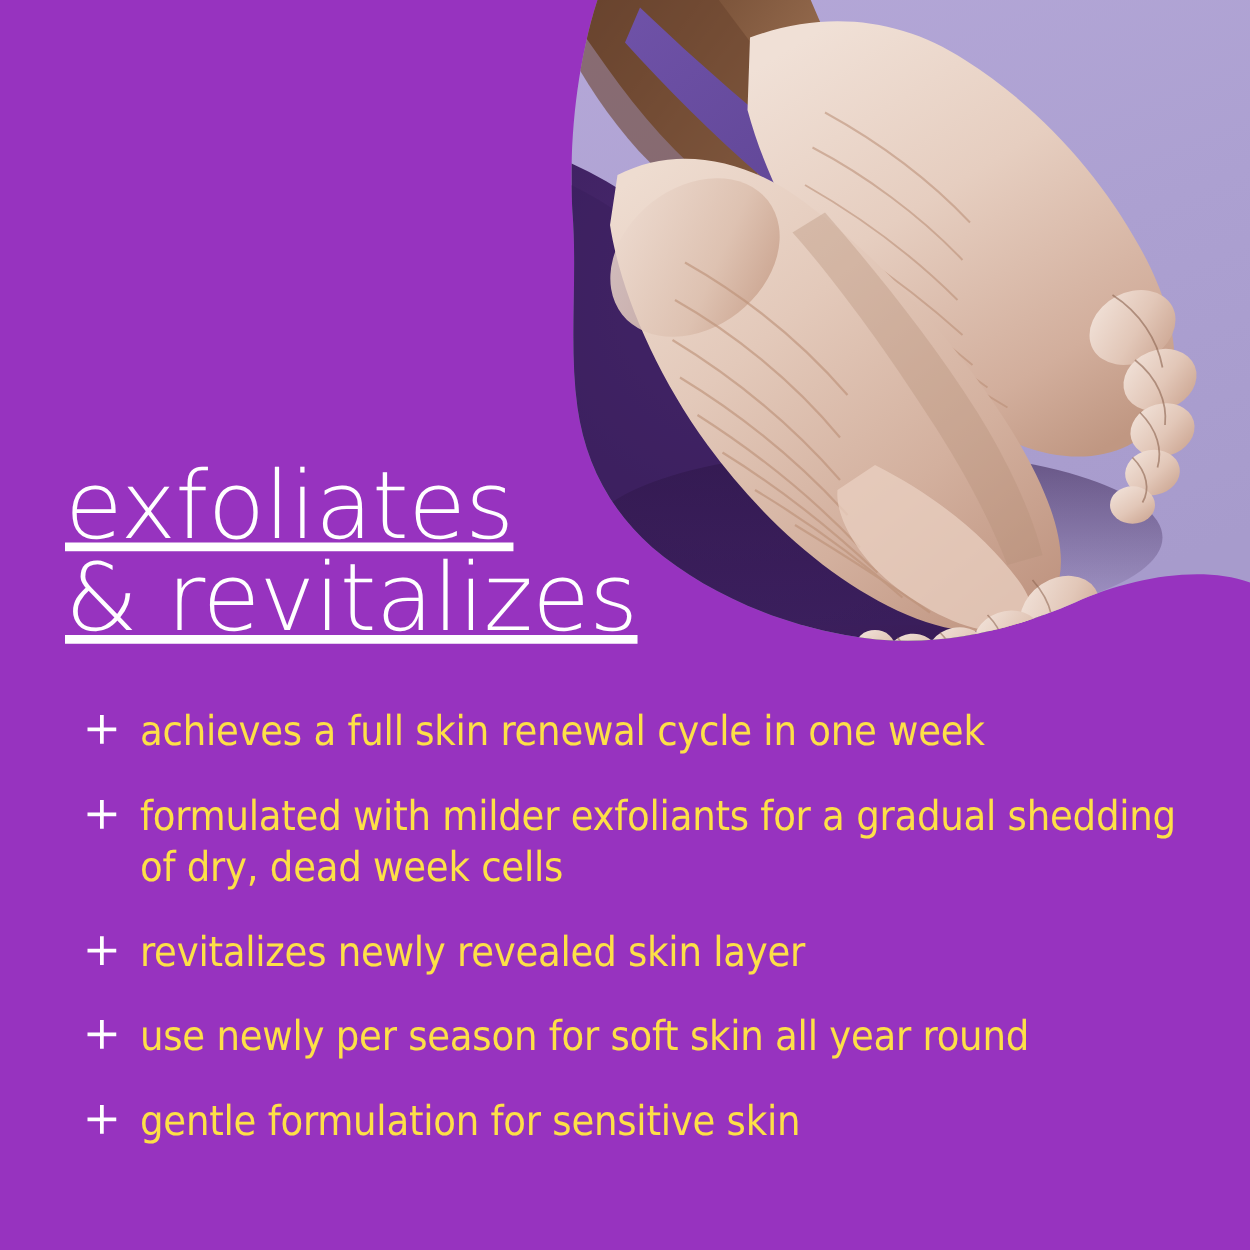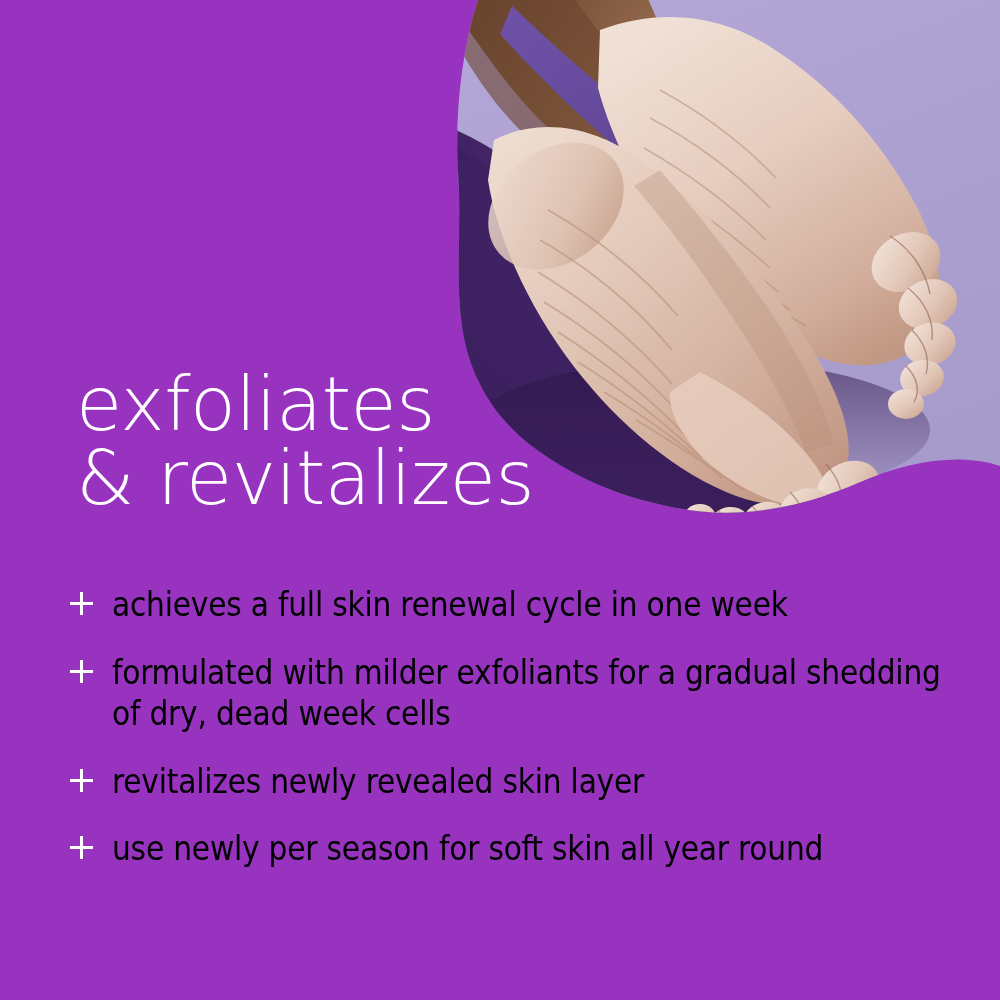--- a/index.html
+++ b/index.html
@@ -20,43 +20,44 @@
   .photo-layer {
     position: absolute;
     left: 0; top: 0;
     width: 1000px; height: 1000px;
   }
   .photo-svg { display: block; width: 1000px; height: 1000px; }
 
   
   .headline {
     position: absolute;
-    left: 76px;
+    left: 52px;
     top: 318px;
     width: 520px;
     color: #ffffff;
     font-size: 75px;
     line-height: 0.98;
     font-weight: 300;
     letter-spacing: -0.5px;
     font-family: "DejaVu Sans", "Liberation Sans", sans-serif;
     font-stretch: condensed;
+    text-decoration: underline;
   }
   .headline-line { display: block; white-space: nowrap; }
 
   
   .features {
     position: absolute;
     left: 64px;
-    top: 584px;
+    top: 564px;
     width: 880px;
     margin: 0;
     padding: 0;
     list-style: none;
-    color: #000000;
+    color: #fde047;
   }
   .feature-item {
     position: relative;
     padding-left: 48px;
     margin-bottom: 26px;
     font-size: 33px;
     line-height: 1.26;
     font-weight: 400;
     font-family: "DejaVu Sans Condensed", "Liberation Sans Narrow", "Liberation Sans", sans-serif;
     font-stretch: condensed;
@@ -286,15 +287,19 @@
       <span class="feature-text">formulated with milder exfoliants for a gradual shedding of dry, dead week cells</span>
     </li>
     <li class="feature-item">
       <span class="plus-icon"></span>
       <span class="feature-text">revitalizes newly revealed skin layer</span>
     </li>
     <li class="feature-item">
       <span class="plus-icon"></span>
       <span class="feature-text">use newly per season for soft skin all year round</span>
     </li>
+    <li class="feature-item">
+      <span class="plus-icon"></span>
+      <span class="feature-text">gentle formulation for sensitive skin</span>
+    </li>
   </ul>
 
 </div>
 
 </body></html>

